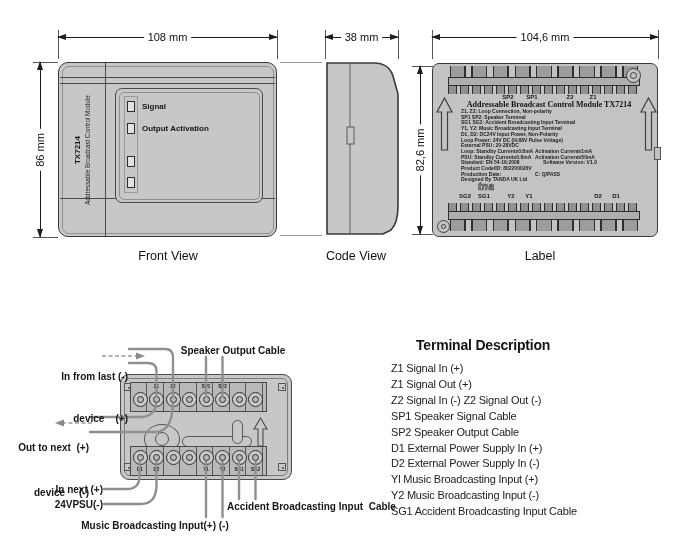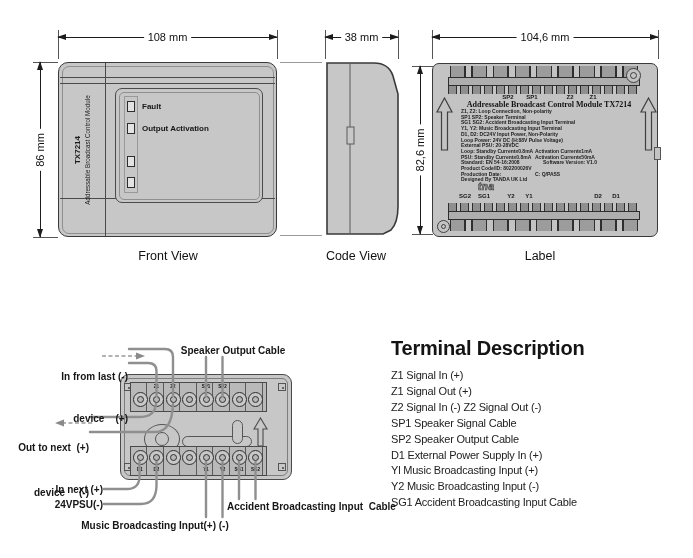--- a/index.html
+++ b/index.html
@@ -71,21 +71,21 @@
   .cornersq { position:absolute; width:8px; height:8px; border:1px solid #555; background:#c7c7c7; }
   .cornersq::after { content:""; position:absolute; left:2.5px; top:2.5px; width:2px; height:2px; background:#444; border-radius:50%; }
   .hole { position:absolute; border:1.5px solid #565656; background:#c7c7c7; }
 
   .ann { position:absolute; font-size:10px; font-weight:700; color:#161616; white-space:pre; line-height:14px; }
   .ra { text-align:right; }
   .ca { text-align:center; }
 
   
   .td { position:absolute; left:391px; top:337px; }
-  .td-title { font-size:20px; font-weight:700; color:#141414; letter-spacing:-0.2px; margin-bottom:8px; }
+  .td-title { font-size:14px; font-weight:700; color:#141414; letter-spacing:-0.2px; margin-bottom:8px;margin-left:25px; }
   .td-items div { font-size:11px; line-height:15.9px; color:#222; letter-spacing:-0.2px; white-space:nowrap; }
 
   svg.abs { position:absolute; pointer-events:none; }
 </style>
 </head>
 <body>
 
 <div class="canvas">
 
   <div class="layer">
@@ -114,21 +114,21 @@
     </div>
 
     <div class="box" style="left:115px;top:88px;width:148px;height:115px;border-radius:7px;border-width:1.4px;border-color:#4a4a4a">
       <div class="inbd" style="border-radius:5px"></div>
     </div>
     <div style="position:absolute;left:124px;top:96px;width:14px;height:97px;border:1px solid #999"></div>
     <div class="led" style="left:127px;top:101px"></div>
     <div class="led" style="left:127px;top:123px"></div>
     <div class="led" style="left:127px;top:156px"></div>
     <div class="led" style="left:127px;top:177px"></div>
-    <div class="ledlbl" style="left:142px;top:102px">Fault</div>
+    <div class="ledlbl" style="left:142px;top:102px">Signal</div>
     <div class="ledlbl" style="left:142px;top:124px">Output Activation</div>
 
     <div class="caption" style="left:168px;top:249px">Front View</div>
   </div>
 
   <div class="layer">
     <div class="ref" style="left:280px;top:62px;width:42px"></div>
     <div class="ref" style="left:280px;top:235px;width:42px"></div>
     <div class="tick" style="left:325px;top:30px;width:1px;height:29px"></div>
     <div class="tick" style="left:398px;top:30px;width:1px;height:29px"></div>
@@ -300,19 +300,20 @@
 
   <div class="td">
     <div class="td-title">Terminal Description</div>
     <div class="td-items">
       <div>Z1 Signal In (+)</div>
       <div>Z1 Signal Out (+)</div>
       <div>Z2 Signal In (-) Z2 Signal Out (-)</div>
       <div>SP1 Speaker Signal Cable</div>
       <div>SP2 Speaker Output Cable</div>
       <div>D1 External Power Supply In (+)</div>
+      <div>D2 External Power Supply In (-)</div>
       <div>Yl Music Broadcasting Input (+)</div>
       <div>Y2 Music Broadcasting Input (-)</div>
       <div>SG1 Accident Broadcasting Input Cable</div>
     </div>
   </div>
 
 </div>
 
 </body></html>

